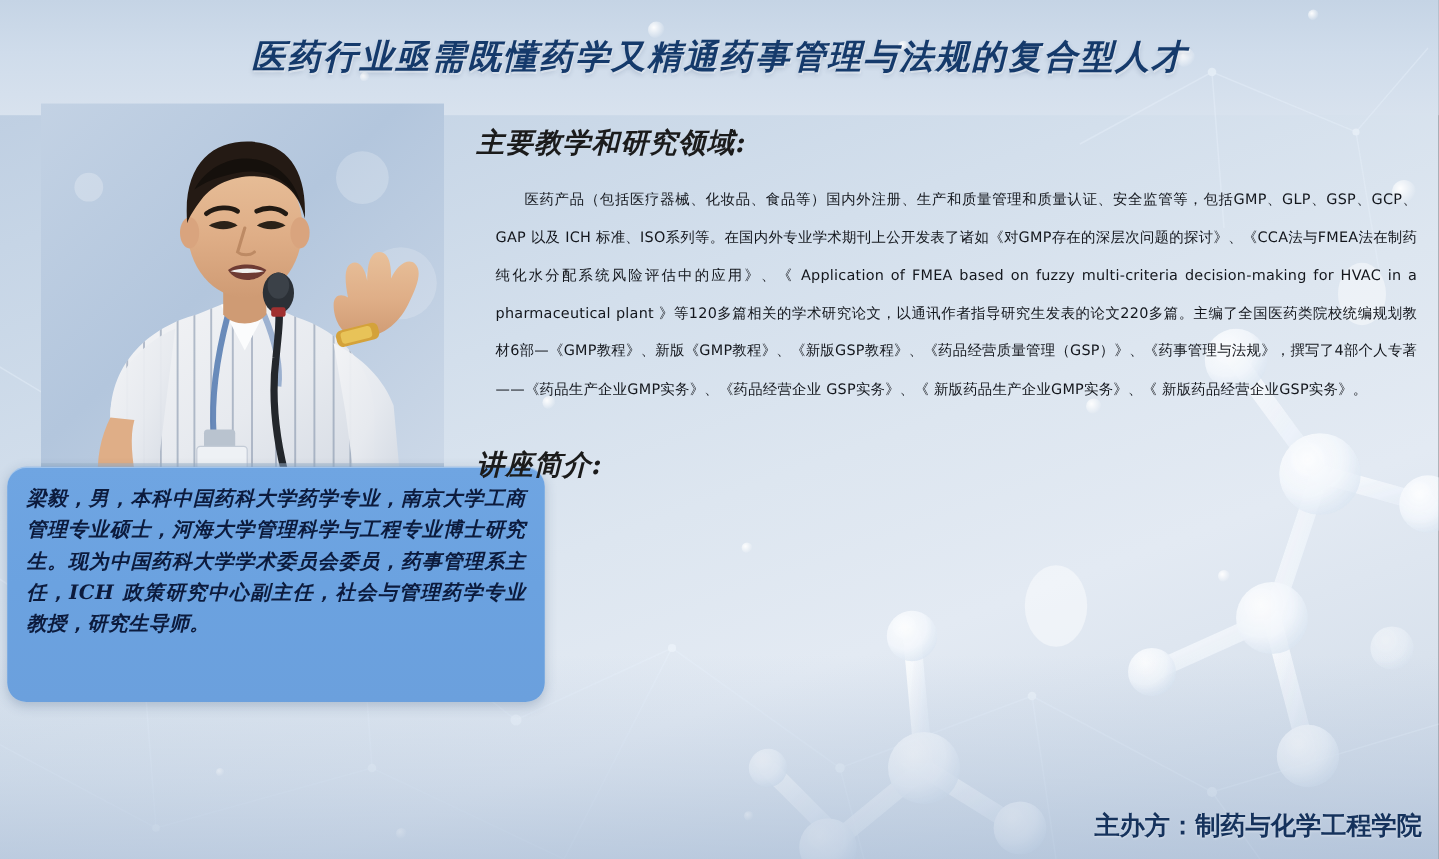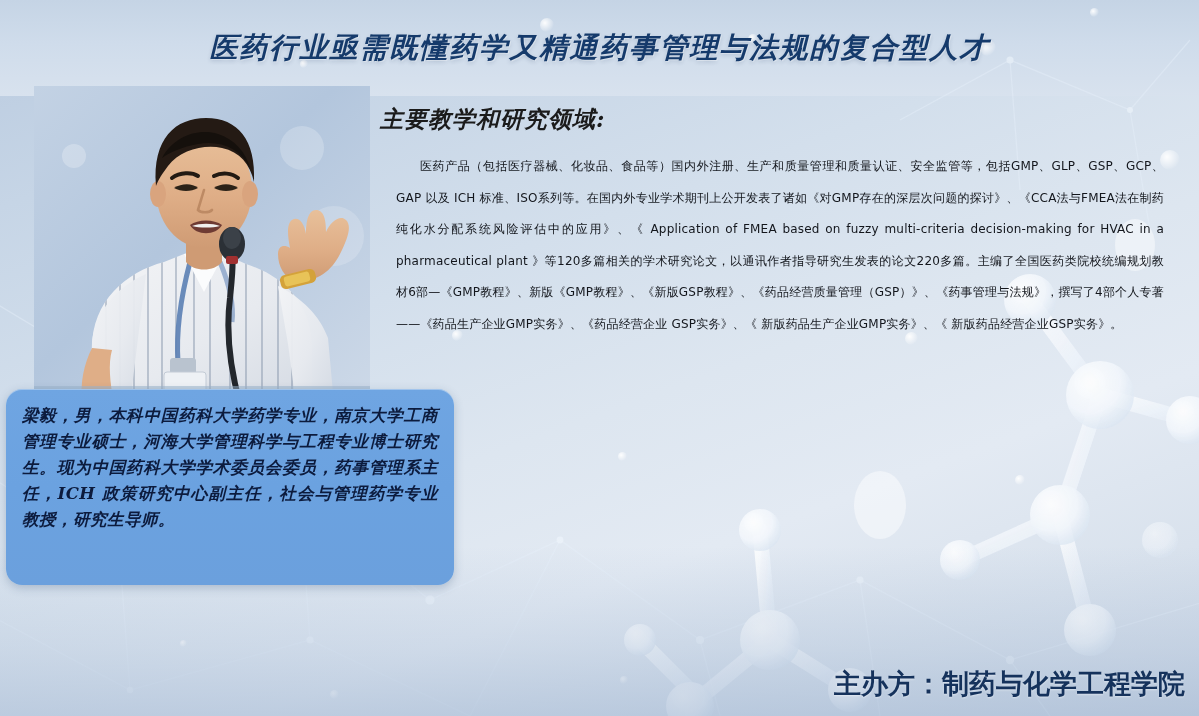--- a/index.html
+++ b/index.html
@@ -72,21 +72,21 @@
     font-weight: bold;
     font-size: 16.5px;
     line-height: 26px;
     color: #0c1b3d;
     letter-spacing: .5px;
     text-align: justify;
   }
 
   
   .content {
-    position: absolute; left: 380px; top: 104px; width: 800px;
+    position: absolute; left: 397px; top: 104px; width: 800px;
   }
   .section-head {
     font-family: "DejaVu Serif", "Liberation Serif", serif;
     font-style: italic; font-weight: bold;
     font-size: 23px; color: #1b1b1b;
     letter-spacing: 1px;
     margin: 0 0 4px 0;
   }
   .body-par {
     font-family: "DejaVu Sans", "Liberation Sans", sans-serif;
@@ -110,21 +110,21 @@
     font-size: 25px; font-weight: bold; line-height: 35px;
     white-space: nowrap; letter-spacing: 1px;
     text-shadow: 0 1px 2px rgba(255,255,255,.5);
   }
   .ww-label { margin-right: 4px; }
 
   
   .host {
     position: absolute; right: 14px; bottom: 14px;
     font-family: "DejaVu Sans", "Liberation Sans", sans-serif;
-    font-weight: bold; font-size: 27px; color: #15325c;
+    font-weight: bold; font-size: 21px; color: #15325c;
     white-space: nowrap;
     text-shadow: 0 1px 2px rgba(255,255,255,.45);
   }
 </style>
 </head>
 <body>
 
 <div id="poster">
 
   <div class="bg-layer">
@@ -315,18 +315,19 @@
   </div>
 
   <div class="bio-box">
     <div class="bio-text">梁毅，男，本科中国药科大学药学专业，南京大学工商管理专业硕士，河海大学管理科学与工程专业博士研究生。现为中国药科大学学术委员会委员，药事管理系主任，ICH 政策研究中心副主任，社会与管理药学专业教授，研究生导师。</div>
   </div>
 
   <div class="content">
     <h2 class="section-head">主要教学和研究领域:</h2>
     <p class="body-par">医药产品（包括医疗器械、化妆品、食品等）国内外注册、生产和质量管理和质量认证、安全监管等，包括GMP、GLP、GSP、GCP、GAP 以及 ICH 标准、ISO系列等。在国内外专业学术期刊上公开发表了诸如《对GMP存在的深层次问题的探讨》、《CCA法与FMEA法在制药纯化水分配系统风险评估中的应用》、《 Application of FMEA based on fuzzy multi-criteria decision-making for HVAC in a  pharmaceutical plant 》等120多篇相关的学术研究论文，以通讯作者指导研究生发表的论文220多篇。主编了全国医药类院校统编规划教材6部—《GMP教程》、新版《GMP教程》、《新版GSP教程》、《药品经营质量管理（GSP）》、《药事管理与法规》，撰写了4部个人专著——《药品生产企业GMP实务》、《药品经营企业 GSP实务》、《 新版药品生产企业GMP实务》、《 新版药品经营企业GSP实务》。</p>
     <div class="section-gap"></div>
+    <h2 class="section-head">讲座简介:</h2>
   </div>
 
 
   <div class="host">主办方：制药与化学工程学院</div>
 
 </div>
 
 </body></html>

